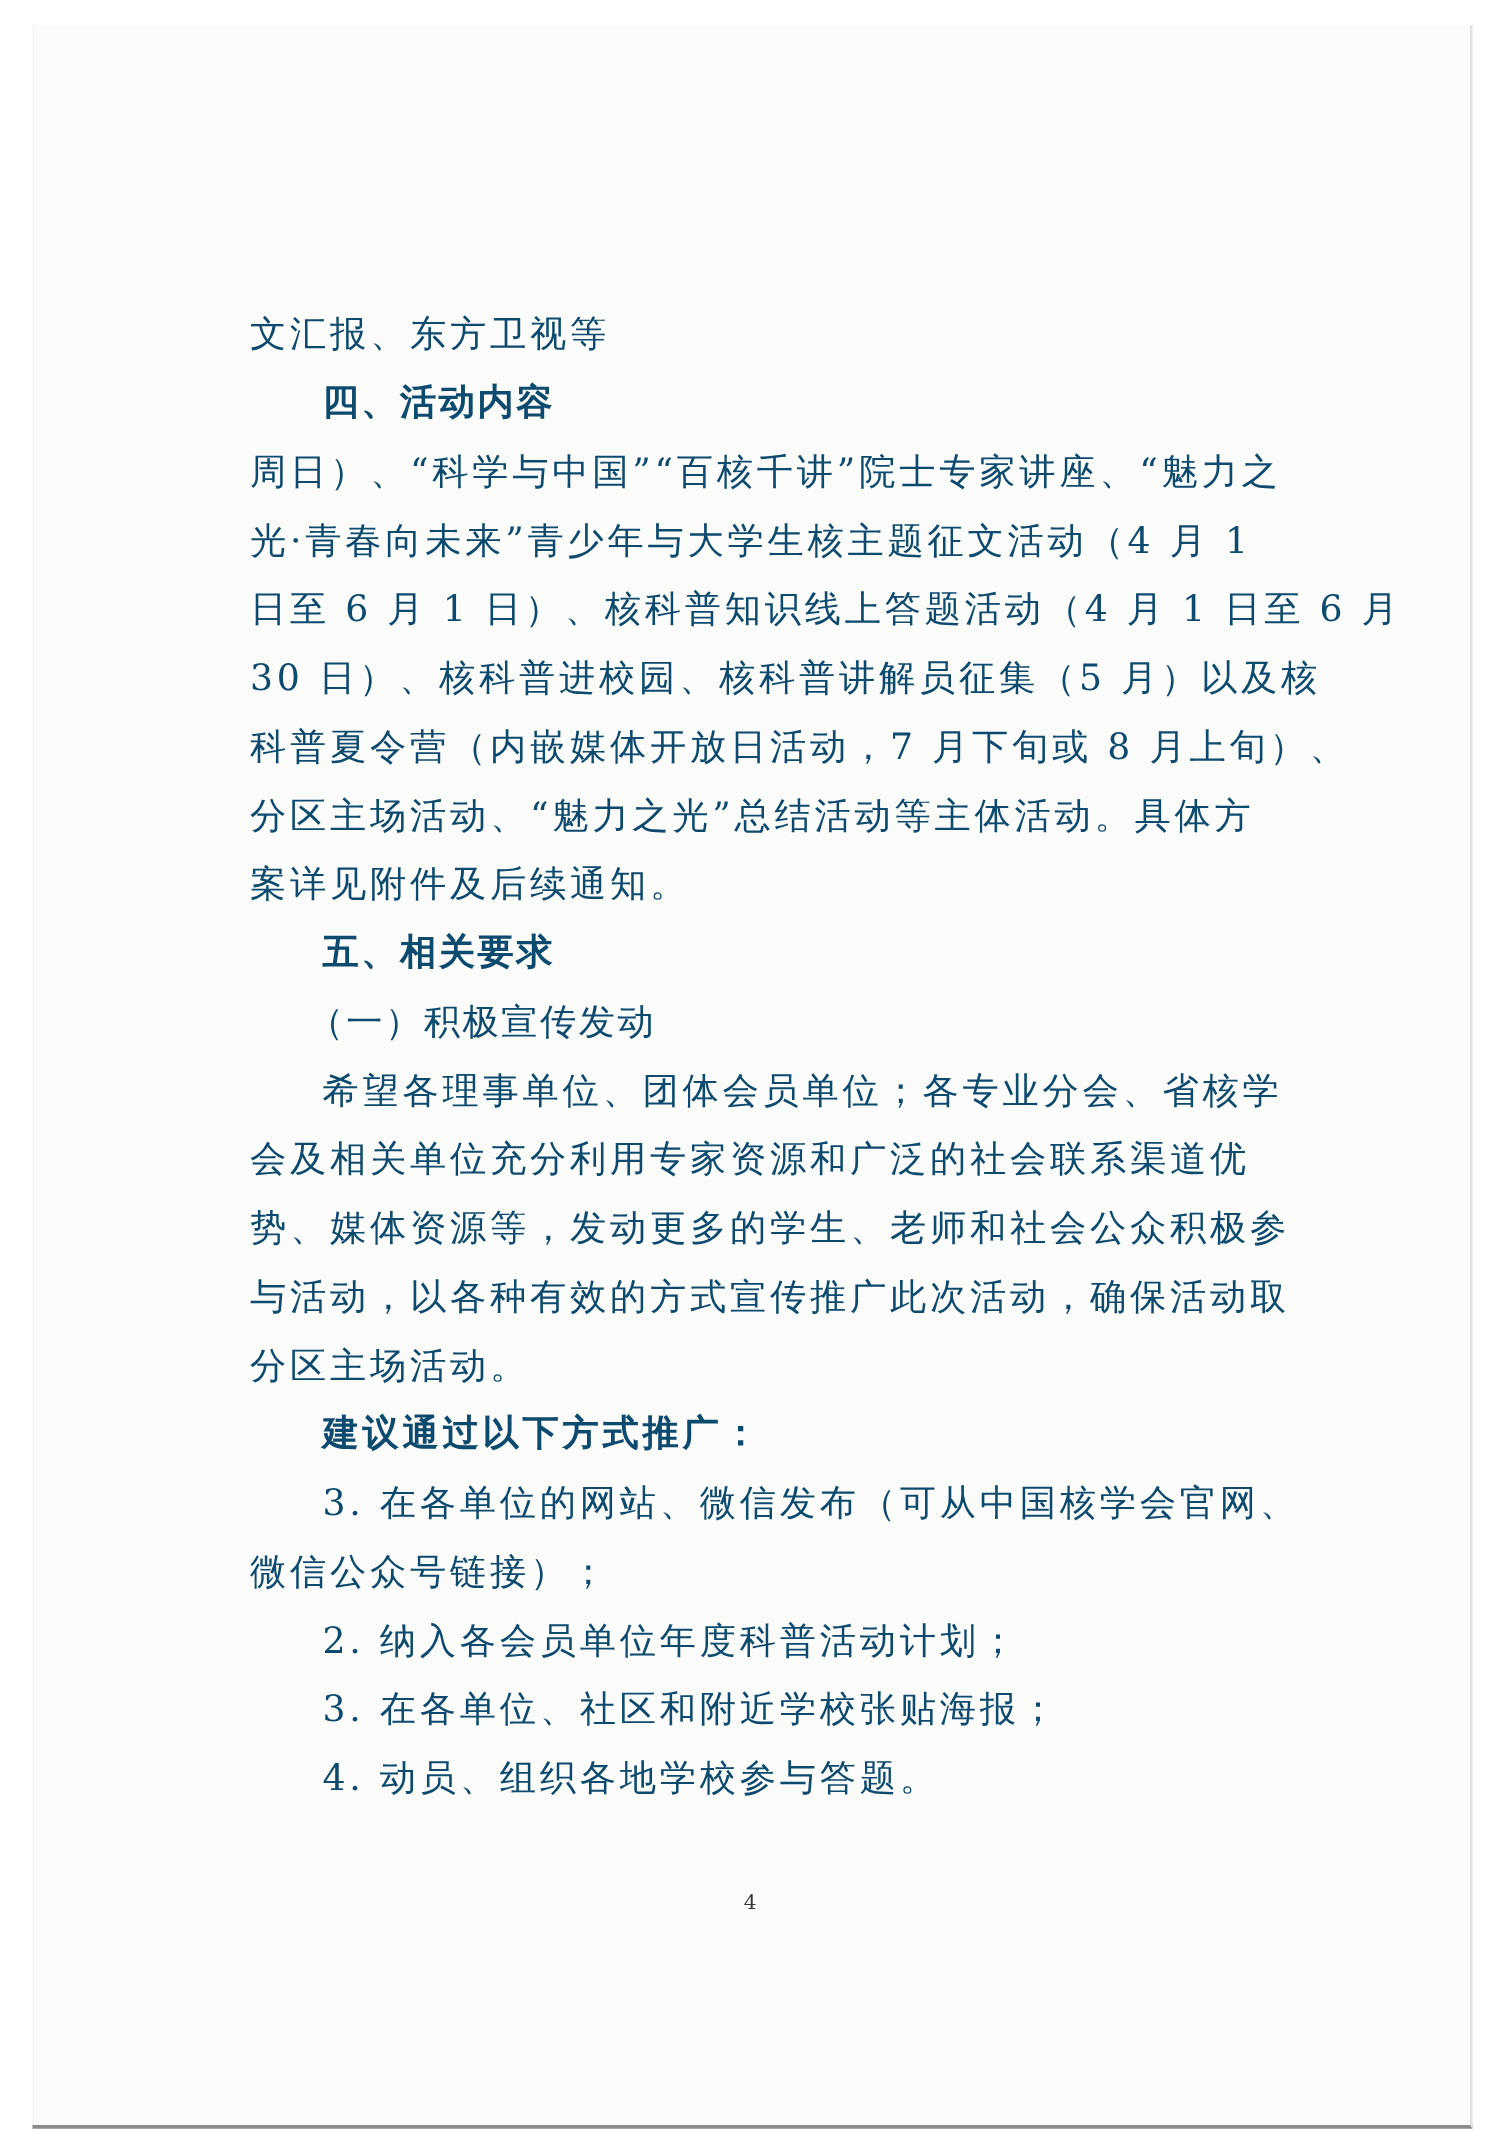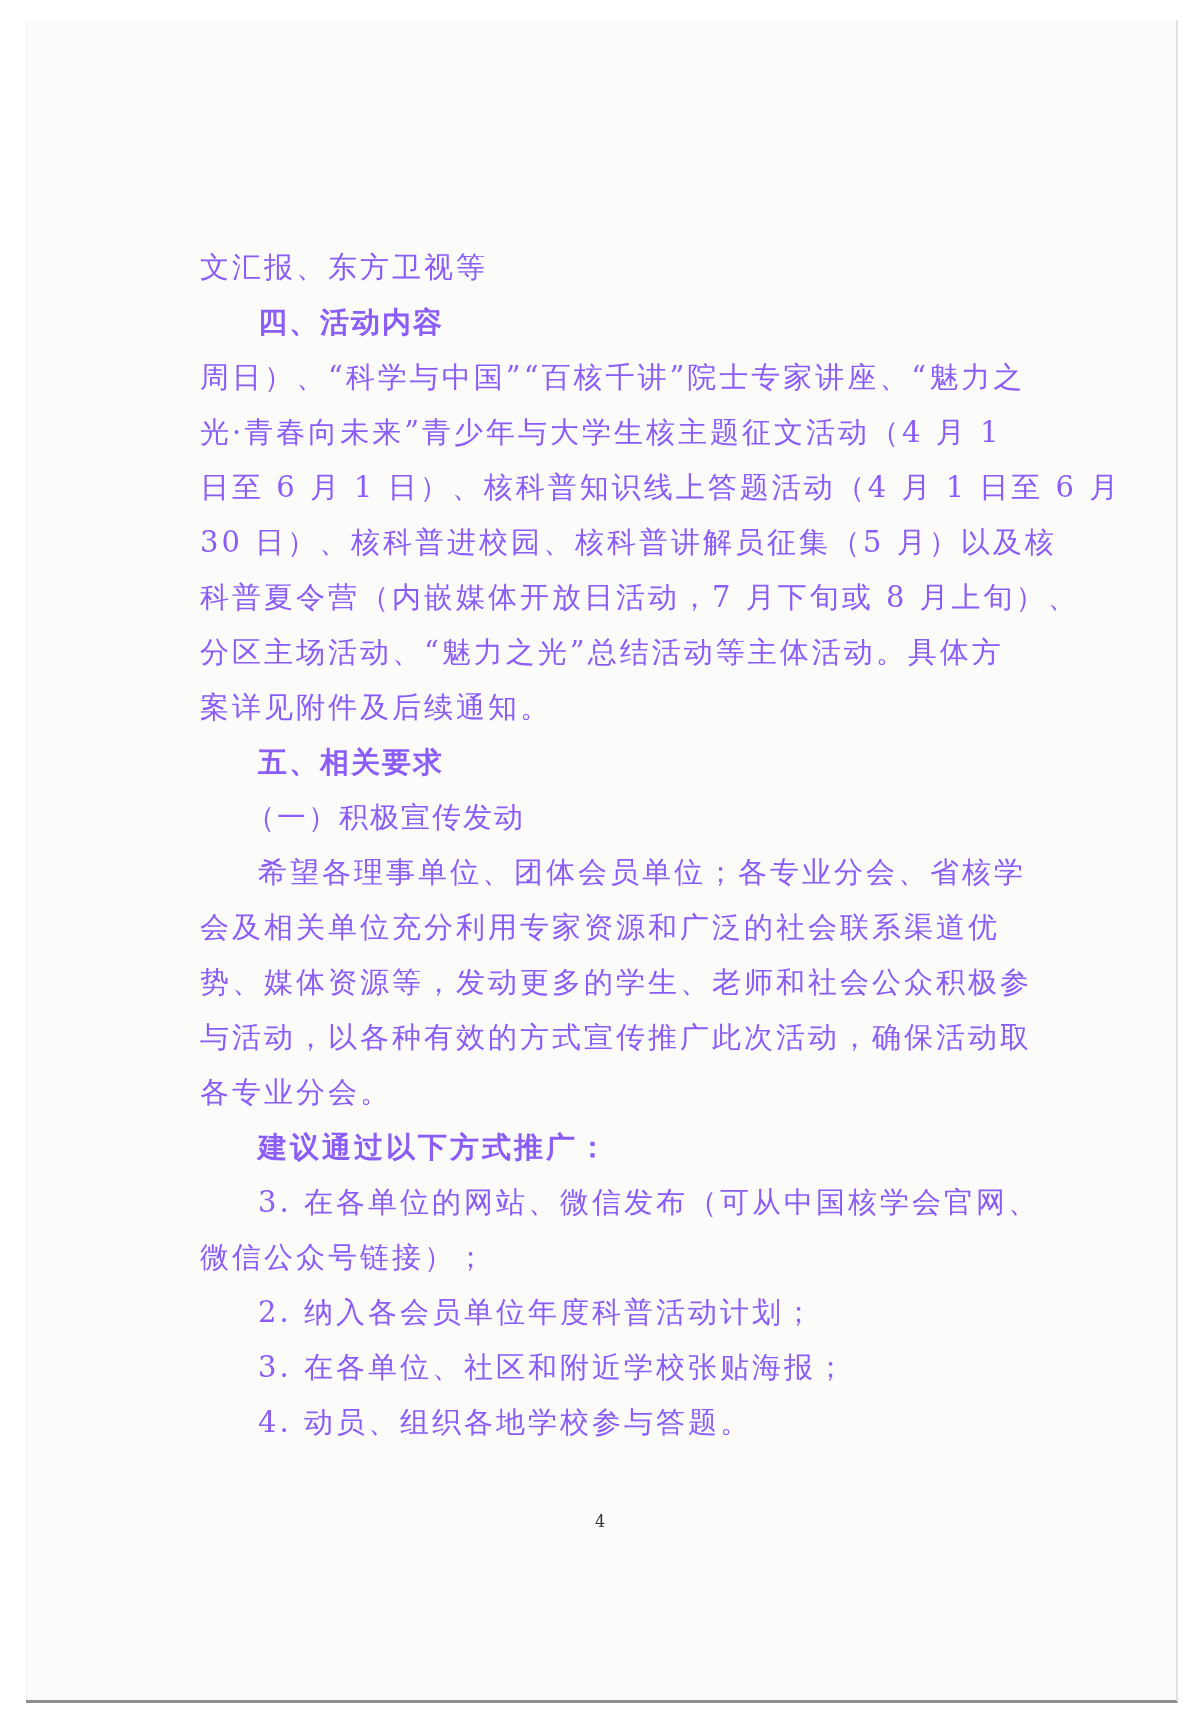--- a/index.html
+++ b/index.html
@@ -9,21 +9,21 @@
   }
   .page {
     position: absolute; left: 26px; top: 20px; width: 1150px; height: 1680px;
     background: #fbfbfa;
     border-right: 2px solid #e2e2e2;
     border-bottom: 3px solid #8c8c8c;
     box-shadow: inset 1px 0 0 #efefef;
   }
   .content {
     position: absolute; left: 200px; top: 240px; width: 800px;
-    color: #8b5cf6; font-size: 29px; line-height: 55px;
+    color: #0c4a6e; font-size: 29px; line-height: 55px;
   }
   .line { white-space: nowrap; height: 55px; letter-spacing: 3px; }
   .indent { padding-left: 58px; }
   .heading { font-family: Liberation Serif, serif; font-weight: bold; letter-spacing: 2px; }
   .sub { padding-left: 46px; letter-spacing: 2px; }
   .bold { font-weight: bold; font-family: Liberation Sans, sans-serif; }
   .justify { text-align: justify; text-align-last: justify; }
   .page-number {
     position: absolute; left: 0; width: 1200px; top: 1512px; text-align: center;
     font-size: 16px; color: #333; font-family: "DejaVu Serif", serif;
@@ -43,21 +43,21 @@
   <div class="line justify">30 日）、核科普进校园、核科普讲解员征集（5 月）以及核</div>
   <div class="line justify">科普夏令营（内嵌媒体开放日活动，7 月下旬或 8 月上旬）、</div>
   <div class="line justify">分区主场活动、“魅力之光”总结活动等主体活动。具体方</div>
   <div class="line">案详见附件及后续通知。</div>
   <div class="line indent heading">五、相关要求</div>
   <div class="line sub">（一）积极宣传发动</div>
   <div class="line indent justify">希望各理事单位、团体会员单位；各专业分会、省核学</div>
   <div class="line justify">会及相关单位充分利用专家资源和广泛的社会联系渠道优</div>
   <div class="line justify">势、媒体资源等，发动更多的学生、老师和社会公众积极参</div>
   <div class="line justify">与活动，以各种有效的方式宣传推广此次活动，确保活动取</div>
-  <div class="line">各专业分会。</div>
+  <div class="line">分区主场活动。</div>
   <div class="line indent bold">建议通过以下方式推广：</div>
   <div class="line indent justify">3. 在各单位的网站、微信发布（可从中国核学会官网、</div>
   <div class="line">微信公众号链接）；</div>
   <div class="line indent">2. 纳入各会员单位年度科普活动计划；</div>
   <div class="line indent">3. 在各单位、社区和附近学校张贴海报；</div>
   <div class="line indent">4. 动员、组织各地学校参与答题。</div>
 </div>
 
 <div class="page-number">4</div>
 

